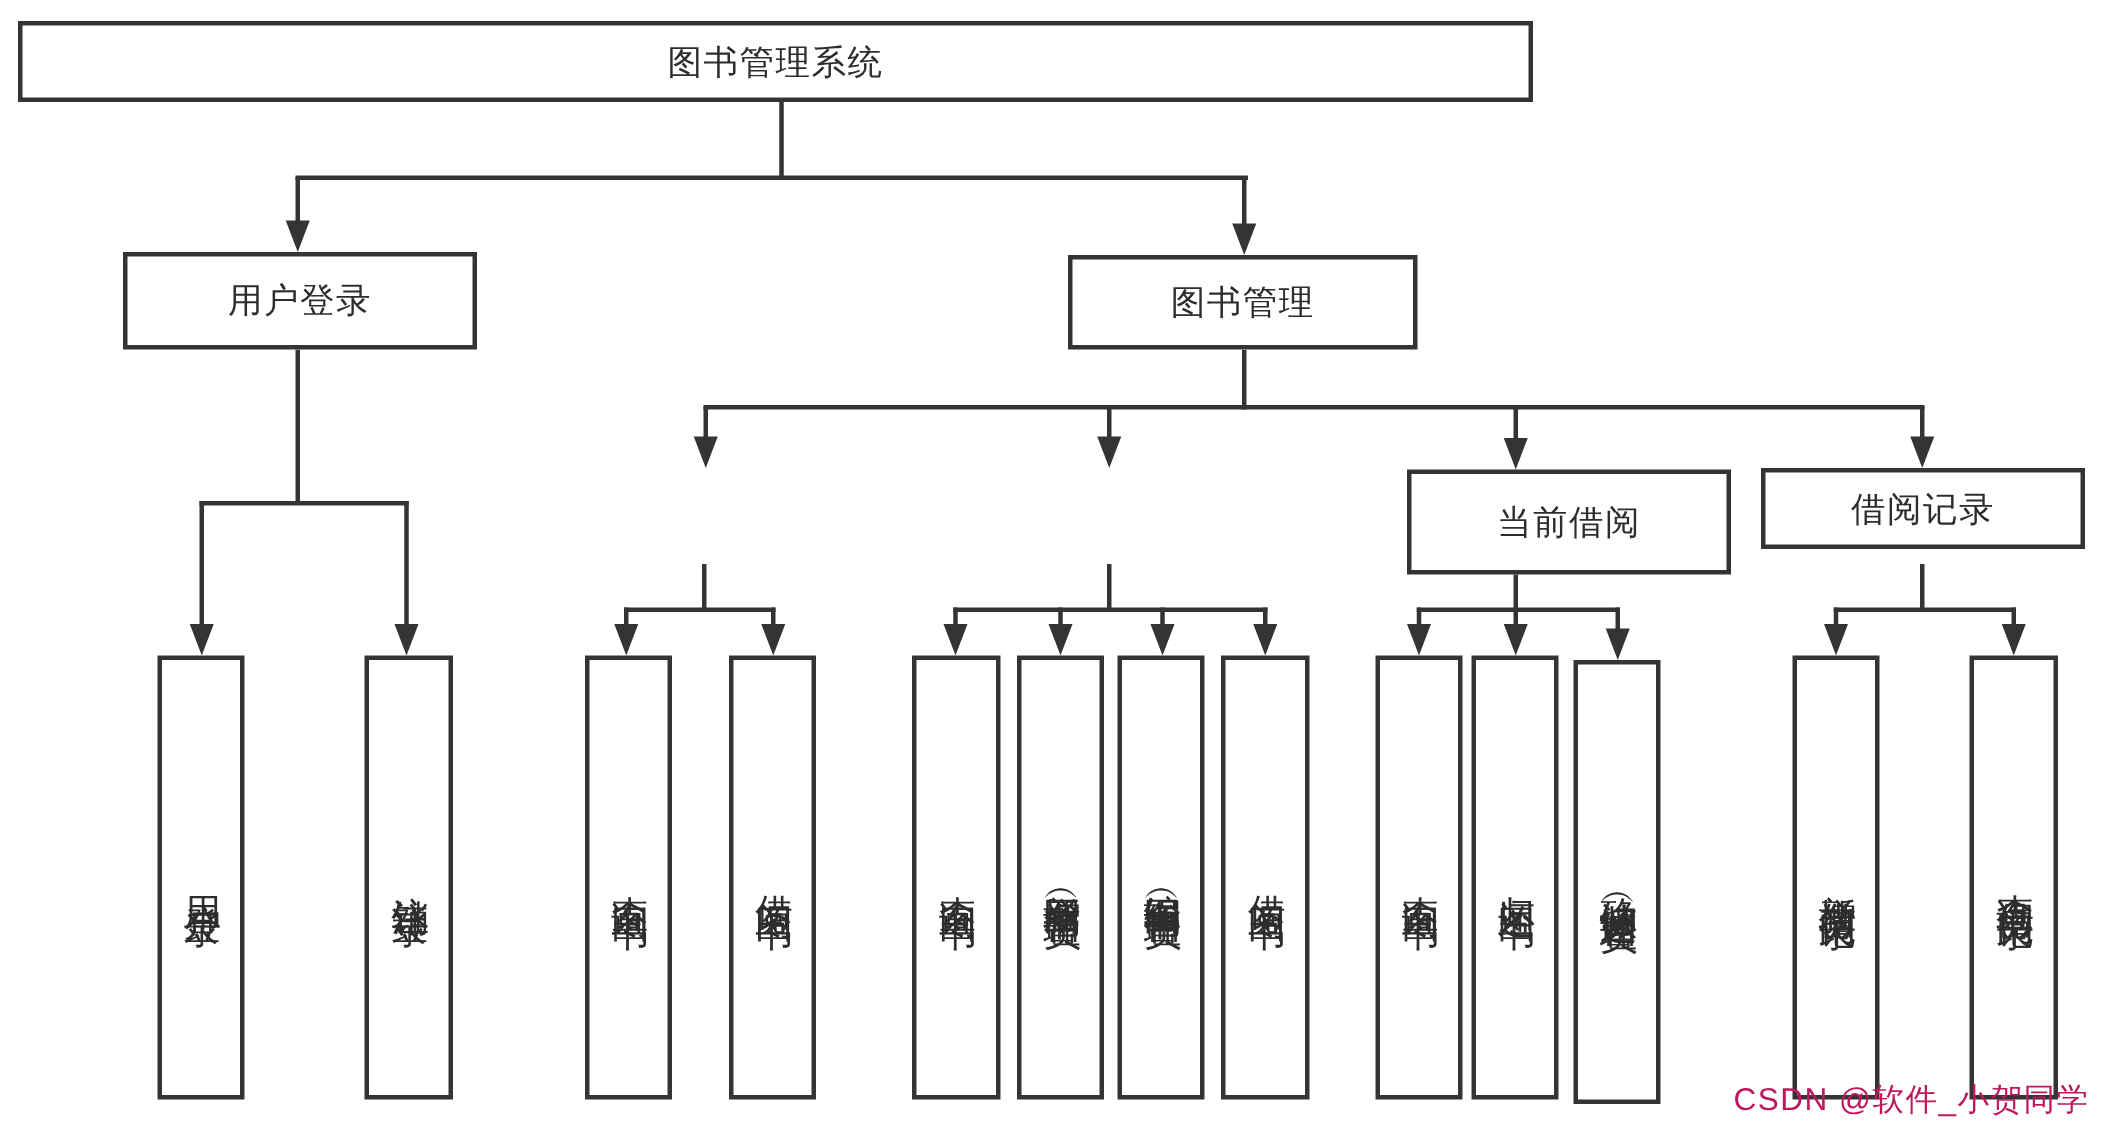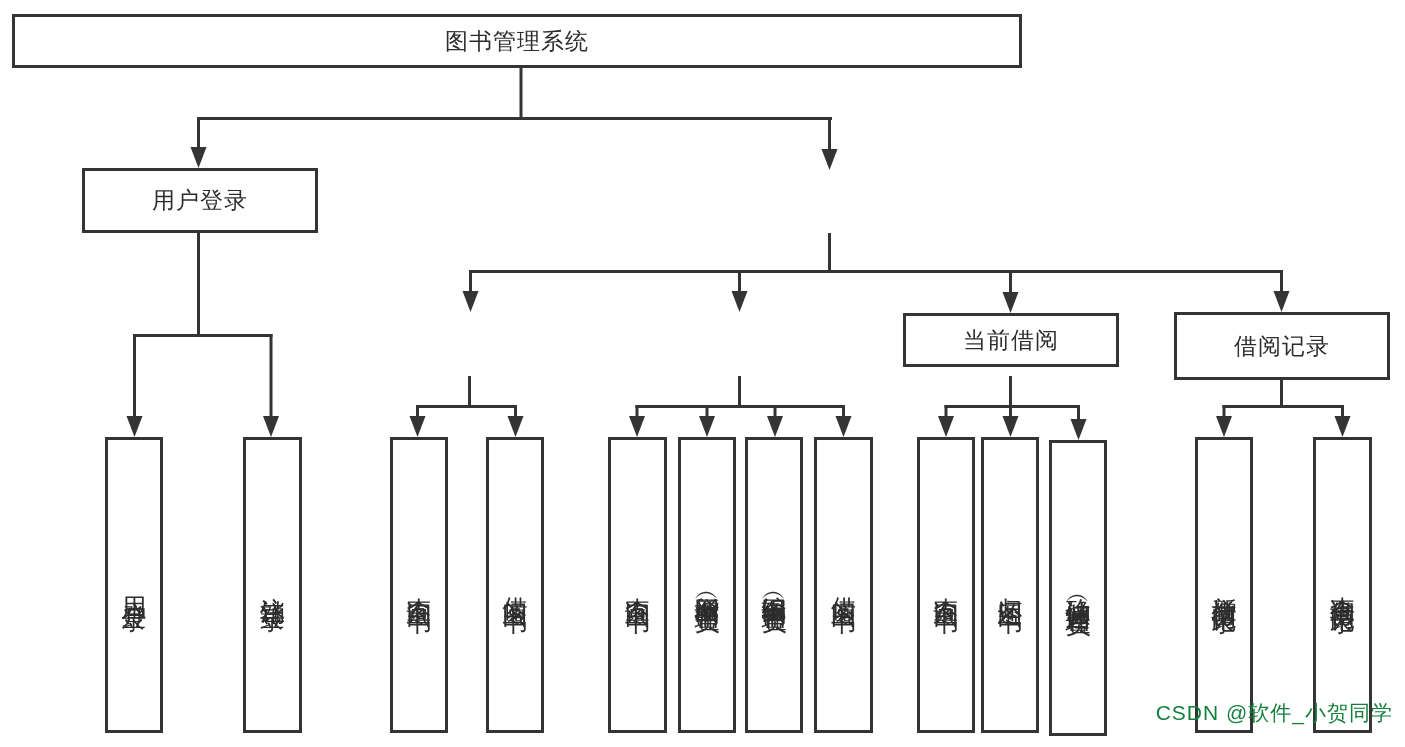--- a/index.html
+++ b/index.html
@@ -15,22 +15,22 @@
     display:flex;align-items:center;justify-content:center;
     color:#2d2d2d;
   }
   .hlabel{font-size:23px;letter-spacing:1px;white-space:nowrap;}
   .vtext{
     writing-mode:vertical-rl;text-orientation:mixed;
     font-size:25px;letter-spacing:4px;line-height:1.0;
     color:#2d2d2d;white-space:nowrap;
   }
   .watermark{
-    position:absolute;right:12px;bottom:20px;
-    font-size:21px;color:#15803d;letter-spacing:1px;
+    position:absolute;right:12px;bottom:0;
+    font-size:21px;color:#be185d;letter-spacing:1px;
     white-space:nowrap;
   }
 </style>
 </head>
 <body>
 
 <div id="stage">
 
   <svg id="connectors" width="1405" height="747" viewBox="0 0 1405 747" aria-hidden="true">
     <g stroke="#343434" stroke-width="3" fill="none">
@@ -101,25 +101,28 @@
     </g>
   </svg>
 
   <div class="node" style="left:12px;top:14px;width:1010px;height:54px">
     <span class="hlabel">图书管理系统</span>
   </div>
 
   <div class="node" style="left:82px;top:168px;width:236px;height:65px">
     <span class="hlabel">用户登录</span>
   </div>
+  <div class="node" style="left:712px;top:170px;width:233px;height:63px">
+    <span class="hlabel">图书管理</span>
+  </div>
 
-  <div class="node" style="left:903px;top:313px;width:216px;height:54px">
+  <div class="node" style="left:938px;top:313px;width:216px;height:70px">
     <span class="hlabel">当前借阅</span>
   </div>
-  <div class="node" style="left:1174px;top:312px;width:216px;height:68px">
+  <div class="node" style="left:1174px;top:312px;width:216px;height:54px">
     <span class="hlabel">借阅记录</span>
   </div>
 
   <div class="node" style="left:105px;top:437px;width:58px;height:296px">
     <span class="vtext">用户登录</span>
   </div>
   <div class="node" style="left:243px;top:437px;width:59px;height:296px">
     <span class="vtext">注销登录</span>
   </div>
 

